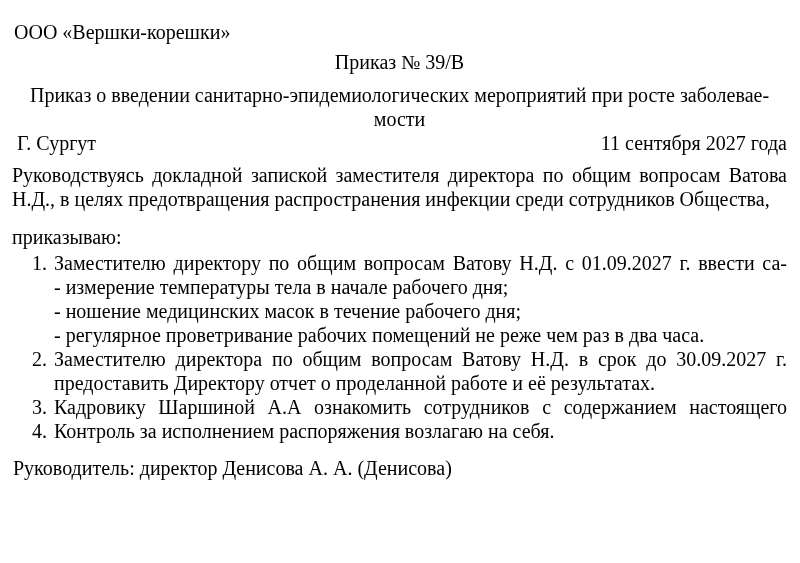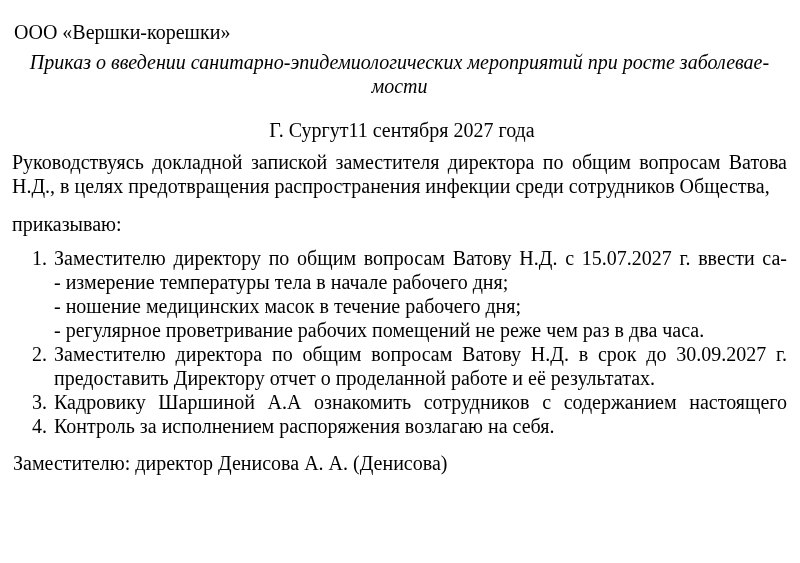--- a/index.html
+++ b/index.html
@@ -18,44 +18,45 @@
   }
   .page {
     box-sizing: border-box;
     width: 800px;
     height: 563px;
     padding: 20px 13px 0 12px;
   }
   .center { text-align: center; }
   .org { margin-bottom: 6px; padding-left: 2px; }
   .order-no { margin-bottom: 9px; }
-  .subject { margin-bottom: 20px; font-style: italic; }
+  .subject { margin-bottom: 0; }
   .place-row {
     display: flex;
-    justify-content: center;
+    justify-content: space-between;
     margin-bottom: 8px;
     padding-left: 5px;
   }
   .preamble { margin-bottom: 14px; }
-  .resolve { margin-bottom: 10px; }
+  .resolve { margin-bottom: 2px; }
   .order-list { margin-bottom: 13px; }
   .li { position: relative; padding-left: 42px; }
   .num { position: absolute; left: 20px; top: 0; }
   .jline { text-align: justify; text-align-last: justify; }
   .nline { white-space: nowrap; }
   .sig { padding-left: 1px; }
   .sig .transcript { }
 </style>
 </head>
 <body>
 
 <div class="page">
 
   <div class="org">ООО «Вершки-корешки»</div>
 
+  <div class="order-no center">Приказ № 39/В</div>
 
   <div class="subject">
     <div class="center">Приказ о введении санитарно-эпидемиологических мероприятий при росте заболевае-</div>
     <div class="center">мости</div>
   </div>
 
   <div class="place-row">
     <span>Г. Сургут</span>
     <span>11 сентября 2027 года</span>
   </div>
@@ -64,21 +65,21 @@
     <div class="jline">Руководствуясь докладной запиской заместителя директора по общим вопросам Ватова</div>
     <div class="nline">Н.Д., в целях предотвращения распространения инфекции среди сотрудников Общества,</div>
   </div>
 
   <div class="resolve">приказываю:</div>
 
   <div class="order-list">
 
     <div class="li">
       <span class="num">1.</span>
-      <div class="jline">Заместителю директору по общим вопросам Ватову Н.Д. с 15.07.2027 г. ввести са-</div>
+      <div class="jline">Заместителю директору по общим вопросам Ватову Н.Д. с 01.09.2027 г. ввести са-</div>
       <div class="nline">- измерение температуры тела в начале рабочего дня;</div>
       <div class="nline">- ношение медицинских масок в течение рабочего дня;</div>
       <div class="nline">- регулярное проветривание рабочих помещений не реже чем раз в два часа.</div>
     </div>
 
     <div class="li">
       <span class="num">2.</span>
       <div class="jline">Заместителю директора по общим вопросам Ватову Н.Д. в срок до 30.09.2027 г.</div>
       <div class="nline">предоставить Директору отчет о проделанной работе и её результатах.</div>
     </div>
@@ -89,18 +90,18 @@
     </div>
 
     <div class="li">
       <span class="num">4.</span>
       <div class="nline">Контроль за исполнением распоряжения возлагаю на себя.</div>
     </div>
 
   </div>
 
   <div class="sig nline">
-    <span>Заместителю: директор Денисова А. А.</span>
+    <span>Руководитель: директор Денисова А. А.</span>
     <span> </span>
     <span class="transcript">(Денисова)</span>
   </div>
 
 </div>
 
 </body></html>

